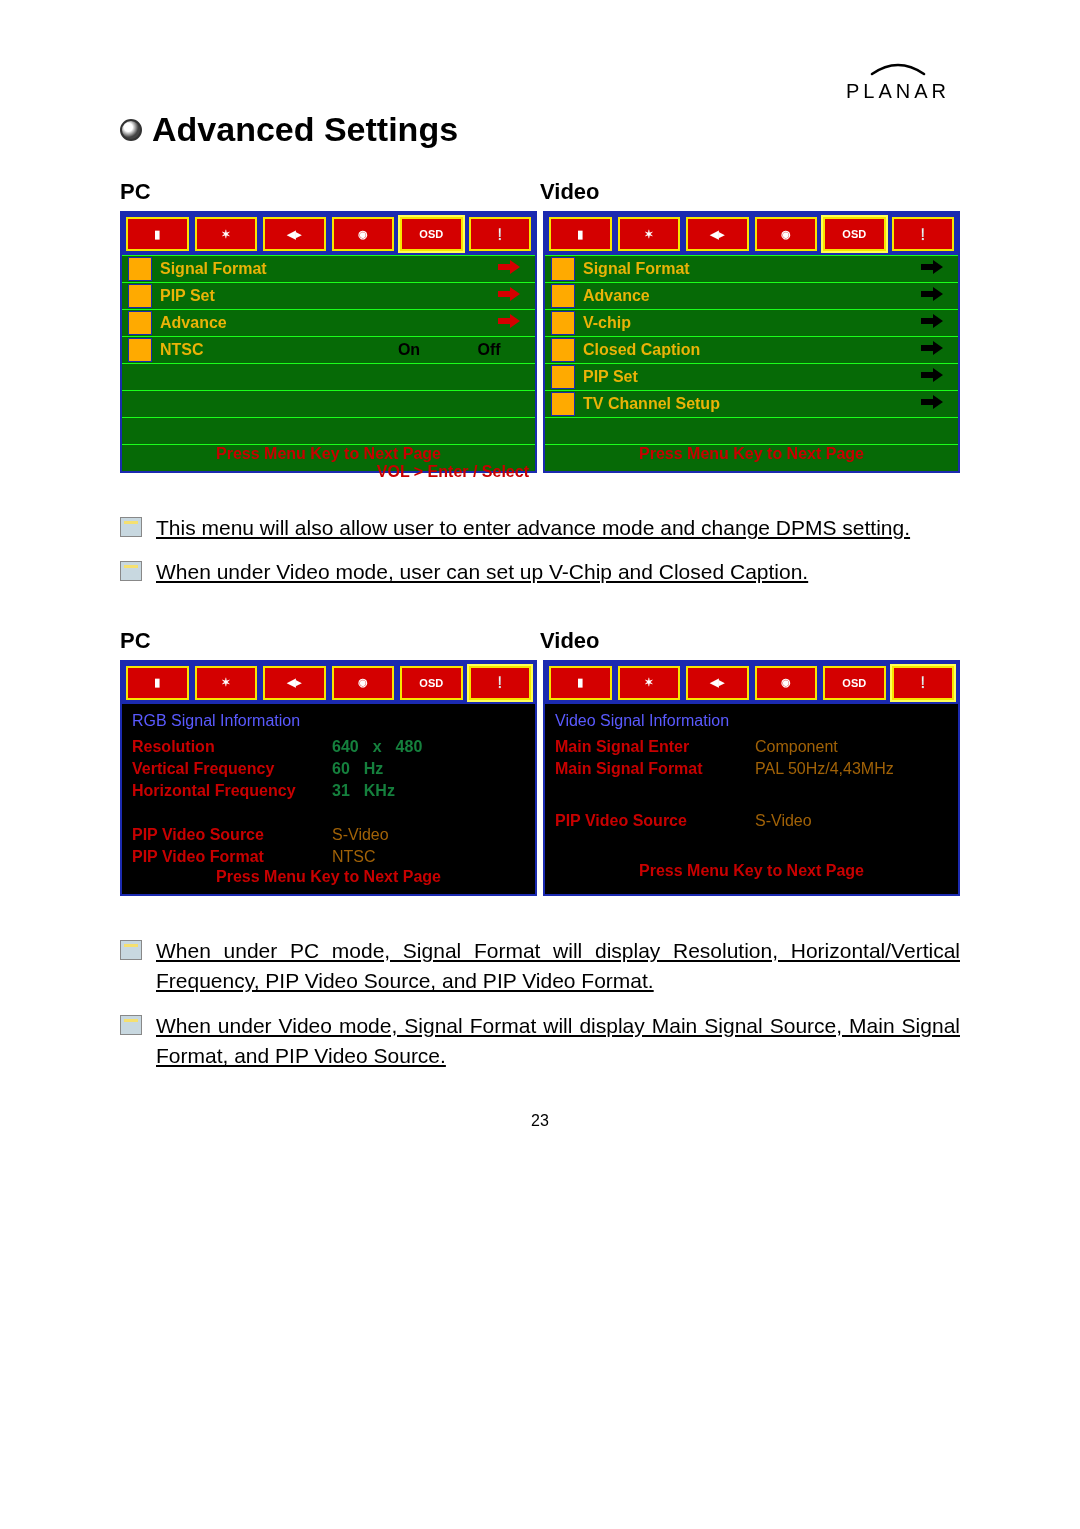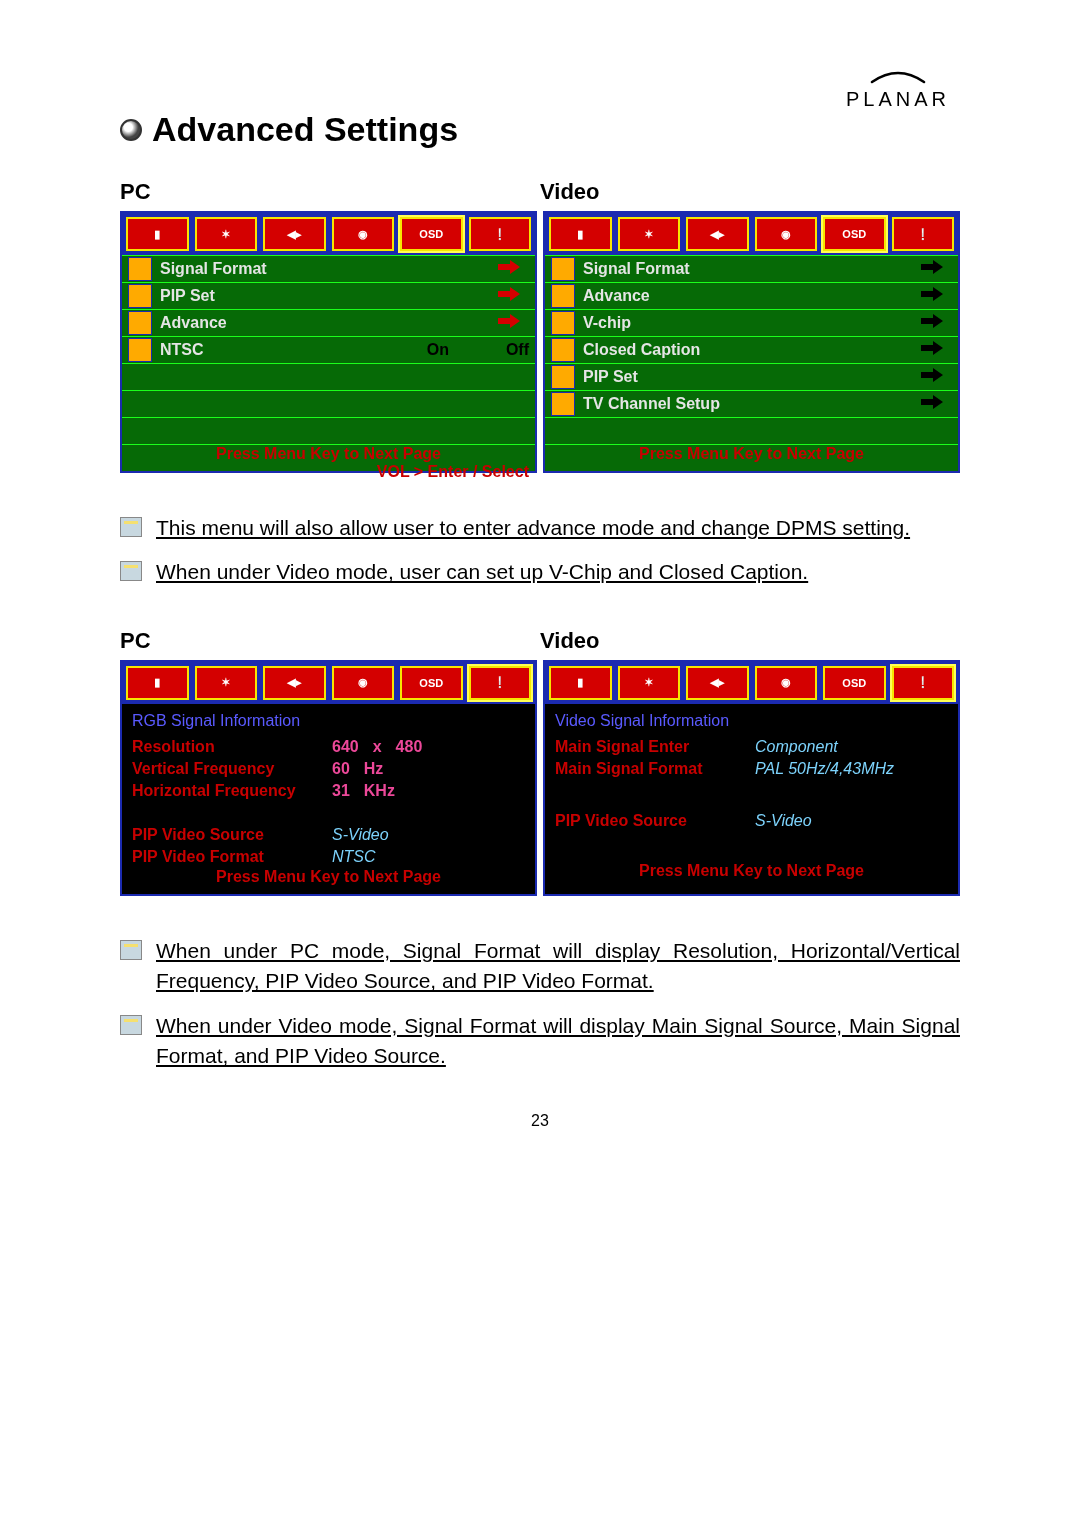--- a/index.html
+++ b/index.html
@@ -8,21 +8,21 @@
     background: #fff;
     width: 1080px;
     min-height: 1529px;
     box-sizing: border-box;
     padding: 60px 120px 40px 120px;
     color: #000;
     position: relative;
   }
   .brand {
     position: absolute;
-    top: 70px;
+    top: 62px;
     right: 130px;
     text-align: left;
     color: #000;
     font-family: "Trebuchet MS", Arial, sans-serif;
     letter-spacing: 4px;
     font-size: 20px;
   }
   .brand svg { display:block; margin:0 auto 2px; }
   h1.page-title {
     font-size: 34px;
@@ -50,36 +50,36 @@
   .tab.sel { outline:2px solid #ffff55; }
   .rows { }
   .row {
     display:flex; align-items:center; height:26px; padding:0 6px;
     border-top:1px solid #1bff1b; background:#066a06;
   }
   .row .icon-cell {
     width:22px;height:22px;margin-right:8px;background:#ffaa00;border:1px solid #1b2ab0;
     display:flex;align-items:center;justify-content:center;font-size:10px;font-weight:bold;
   }
-  .row .label { flex:1; color:#e5e5e5; }
-  .row .val { width:80px; text-align:right; }
+  .row .label { flex:1; color:#eab308; }
+  .row .val { width:80px; text-align:center; }
   .row .arrow { width:40px; text-align:center; }
   .row .arrow svg, .arrow-black svg { display:inline-block; }
   .row.blank { height:26px; background:#066a06; }
   .footer-bar {
     display:flex; align-items:center; height:26px; padding:0 6px;
     background:#066a06; color:#c80000; border-top:1px solid #1bff1b; font-weight:bold;flex-direction:column;
   }
   .footer-bar .hint2 { margin-left:auto; color:#c80000; }
 
   .panel-dark .info-title { color:#5a5aff; padding:8px 10px 6px; font-weight:normal; }
   .panel-dark .info-row { display:flex; padding:2px 10px; }
   .panel-dark .info-row .k { width:200px; color:#c80000; font-weight:bold; }
-  .panel-dark .info-row .v { color:#ec4899; font-weight:bold; display:flex; gap:14px; }
-  .panel-dark .info-row .v.white { color:#7dd3fc; font-weight:normal;font-style:italic; }
+  .panel-dark .info-row .v { color:#15803d; font-weight:bold; display:flex; gap:14px; }
+  .panel-dark .info-row .v.white { color:#a16207; font-weight:normal; }
   .panel-dark .footer-bar { background:#000; color:#c80000; border-top:none; }
 
   .note-list { margin:20px 0 40px 0; padding:0; list-style:none; font-size:21px; line-height:1.45; }
   .note-list li { display:flex; gap:14px; margin-bottom:14px; }
   .note-list .book-icon {
     width:20px;height:18px;flex:0 0 20px;margin-top:4px;
     background:linear-gradient(#c8d8e0,#c8d8e0);border:1px solid #888;
     position:relative;
   }
   .note-list .book-icon::after{content:"";position:absolute;left:3px;top:3px;right:3px;height:3px;background:#f5e070;}

